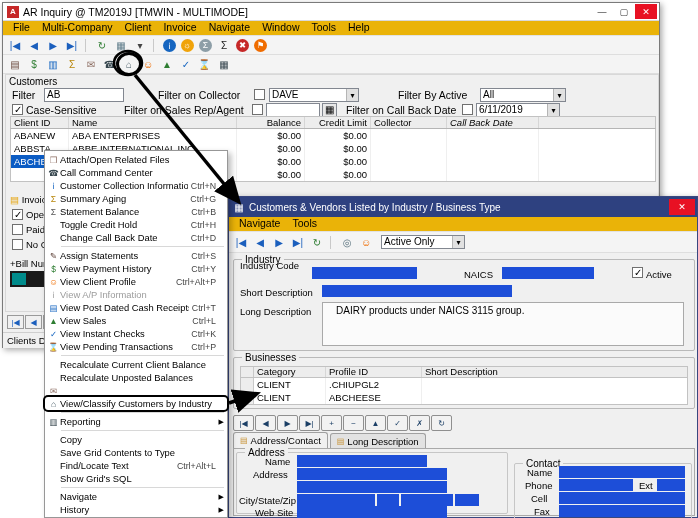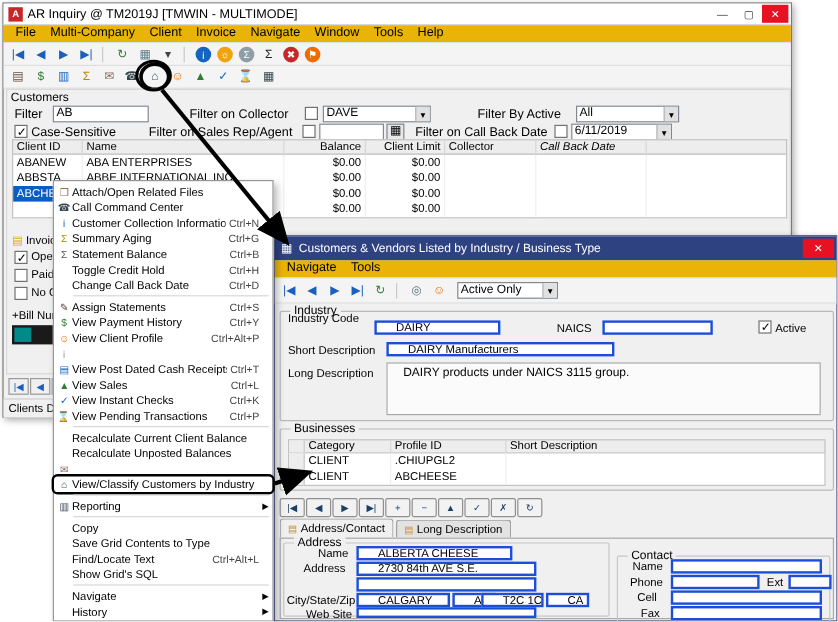--- a/index.html
+++ b/index.html
@@ -113,22 +113,22 @@
   .dbn { width:21px; height:16px; border:1px solid #8f8f8f; background:#f2f2f2; border-radius:2px;
          font-size:8px; display:flex; align-items:center; justify-content:center; color:#1b3f66; }
   .tabstrip { position:absolute; display:flex; align-items:flex-end; }
   .tab { height:15px; display:flex; align-items:center; gap:3px; padding:0 6px; font-size:9.5px;
          background:#e2e2e2; border:1px solid #a0a0a0; border-bottom:none; border-radius:3px 3px 0 0;
          margin-right:2px; }
   .tab.active { background:#f0f0f0; height:16px; }
   .tab-icon { font-size:8px; color:#c78f2f; }
   .tabpanel { position:absolute; border:1px solid #a9a9a9; background:#f0f0f0; }
   .slbl { position:absolute; font-size:9.5px; white-space:nowrap; }
-  .sfield { position:absolute; height:12px; line-height:10px; background:#fff; border:2px solid #1d4ed8;
-            font-size:9.5px; padding:0 16px; white-space:nowrap; overflow:hidden; }
+  .sfield { position:absolute; height:12px; line-height:10px; background:#fff; border:6px solid #1d4ed8;
+            font-size:9.5px; padding:0 2px; white-space:nowrap; overflow:hidden; }
 
   .overlay { position:absolute; left:0; top:0; z-index:50; pointer-events:none; }
 </style>
 </head>
 <body>
 
 <div class="page">
 
   <div class="win main-win">
     <div class="titlebar">
@@ -209,21 +209,21 @@
       <span class="cb" style="left:456px;top:29px"></span>
       <span class="combo" style="left:470px;top:28px;width:84px">
         <span class="combo-val">6/11/2019</span>
         <span class="combo-dd">▾</span>
       </span>
 
       <div class="grid-head">
           <span class="gh c-id">Client ID</span>
           <span class="gh c-name">Name</span>
           <span class="gh c-bal">Balance</span>
-          <span class="gh c-cl">Client Limit</span>
+          <span class="gh c-cl">Credit Limit</span>
           <span class="gh c-col">Collector</span>
           <span class="gh c-cbd">Call Back Date</span>
           <span class="gh c-fill"></span>
         </div>
       <div class="grid-body">
           <div class="crow">
             <span class="cc c-id">ABANEW</span>
             <span class="cc c-name">ABA ENTERPRISES</span>
             <span class="cc c-bal">$0.00</span>
             <span class="cc c-cl">$0.00</span>
@@ -340,20 +340,21 @@
         <span class="mi-sub"></span>
       </div>
       <div class="menu-item">
         <span class="mi-icon" style="color: rgb(239, 108, 0);">☺</span>
         <span class="mi-label">View Client Profile</span>
         <span class="mi-shortcut">Ctrl+Alt+P</span>
         <span class="mi-sub"></span>
       </div>
       <div class="menu-item disabled">
         <span class="mi-icon" style="color: rgb(158, 158, 158);">ℹ</span>
+        <span class="mi-label">View A/P Information</span>
         <span class="mi-shortcut"></span>
         <span class="mi-sub"></span>
       </div>
       <div class="menu-item">
         <span class="mi-icon" style="color: rgb(21, 101, 192);">▤</span>
         <span class="mi-label">View Post Dated Cash Receipts</span>
         <span class="mi-shortcut">Ctrl+T</span>
         <span class="mi-sub"></span>
       </div>
       <div class="menu-item">

